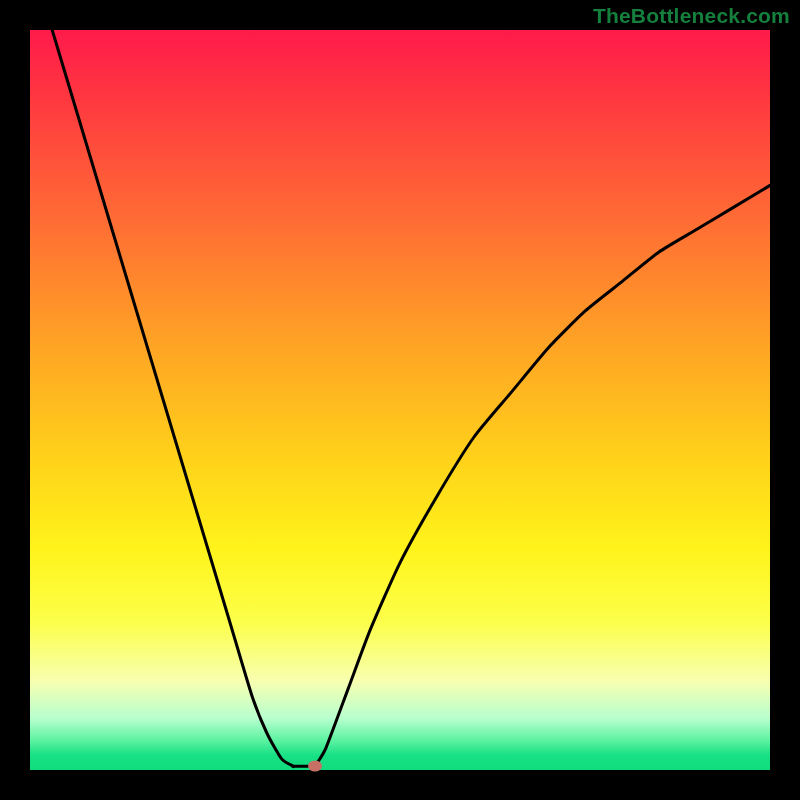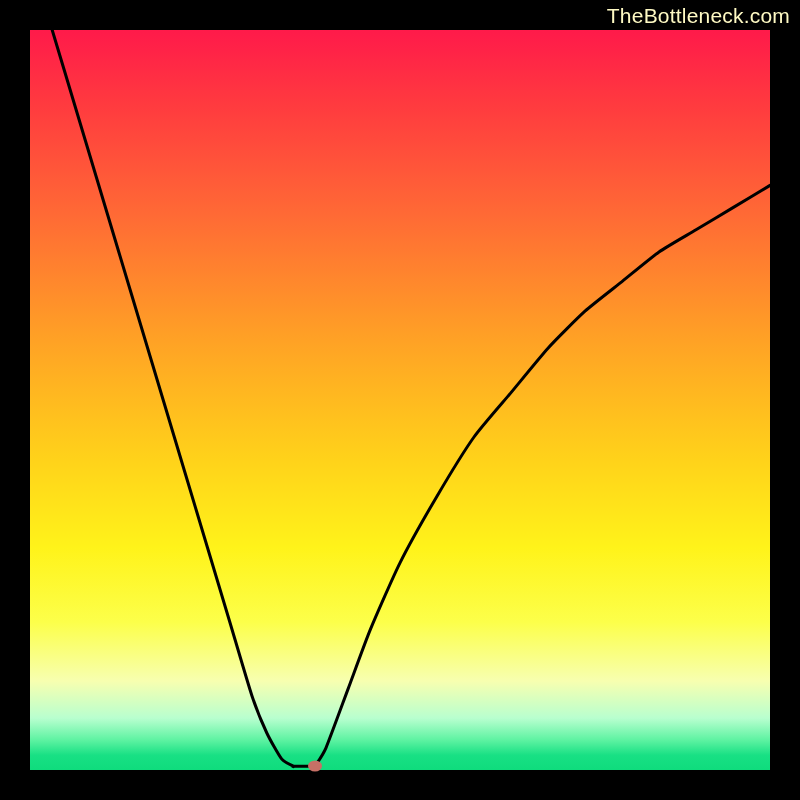--- a/index.html
+++ b/index.html
@@ -7,24 +7,24 @@
   .outer {
     width: 800px;
     height: 800px;
     background: #000;
     position: relative;
   }
   .attribution {
     position: absolute;
     top: 4px;
     right: 10px;
-    color: #fef9c3;
+    color: #15803d;
     font-family: Arial, Helvetica, sans-serif;
     font-size: 21px;
-    font-weight: normal;
+    font-weight: bold;
     letter-spacing: 0.2px;
   }
   .plot {
     position: absolute;
     left: 30px;
     top: 30px;
     width: 740px;
     height: 740px;
     background: linear-gradient(to bottom,
       #ff1a4a 0%,

